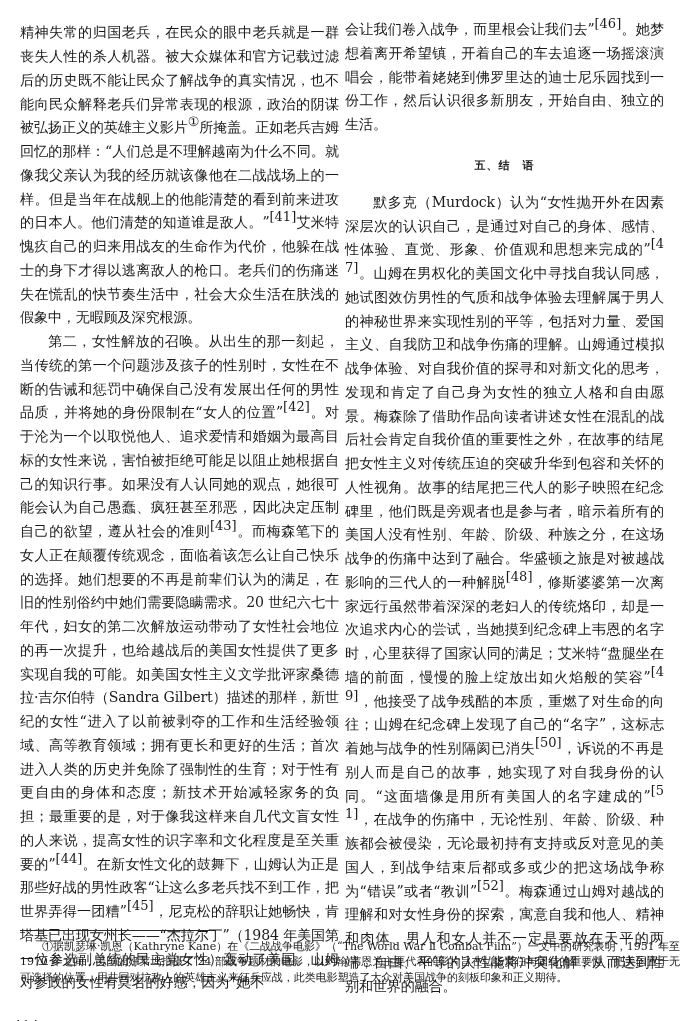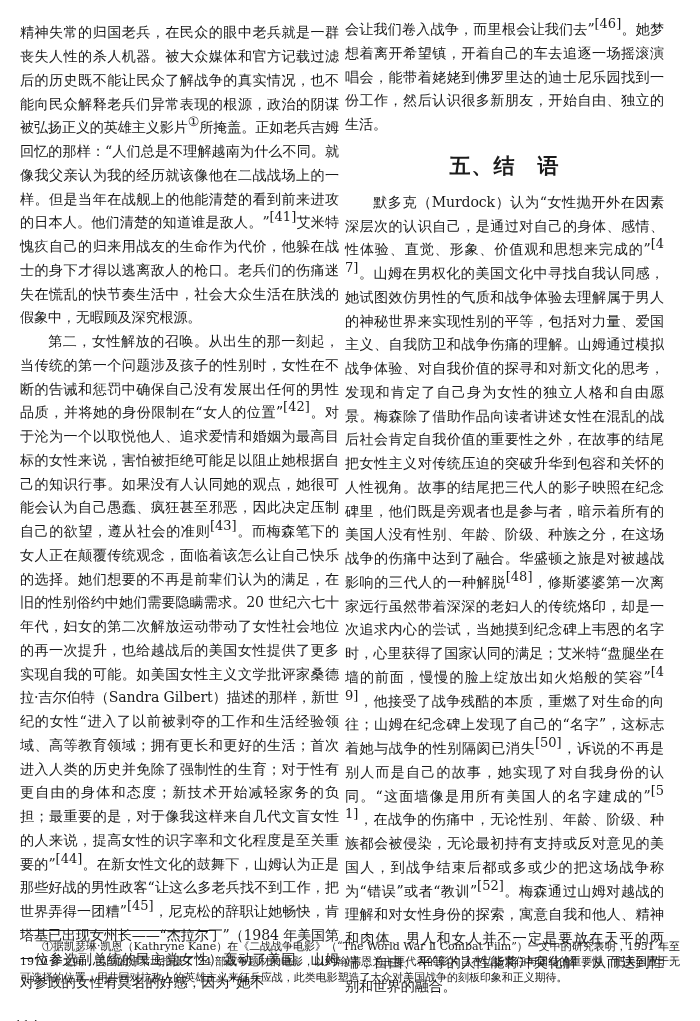--- a/index.html
+++ b/index.html
@@ -57,21 +57,21 @@
   sup.ref {
     font-size: 13px;
     vertical-align: super;
     line-height: 0;
     letter-spacing: 0;
   }
 
   
   h2.section-heading {
     margin: 17px 0 13px 0;
-    font-size: 21px;
+    font-size: 11px;
     line-height: 24px;
     text-align: center;
     font-weight: bold;
     letter-spacing: 1px;
     font-family: "DejaVu Sans", "Liberation Sans", sans-serif;
   }
 
   
   .footnote-zone {
     position: absolute;

